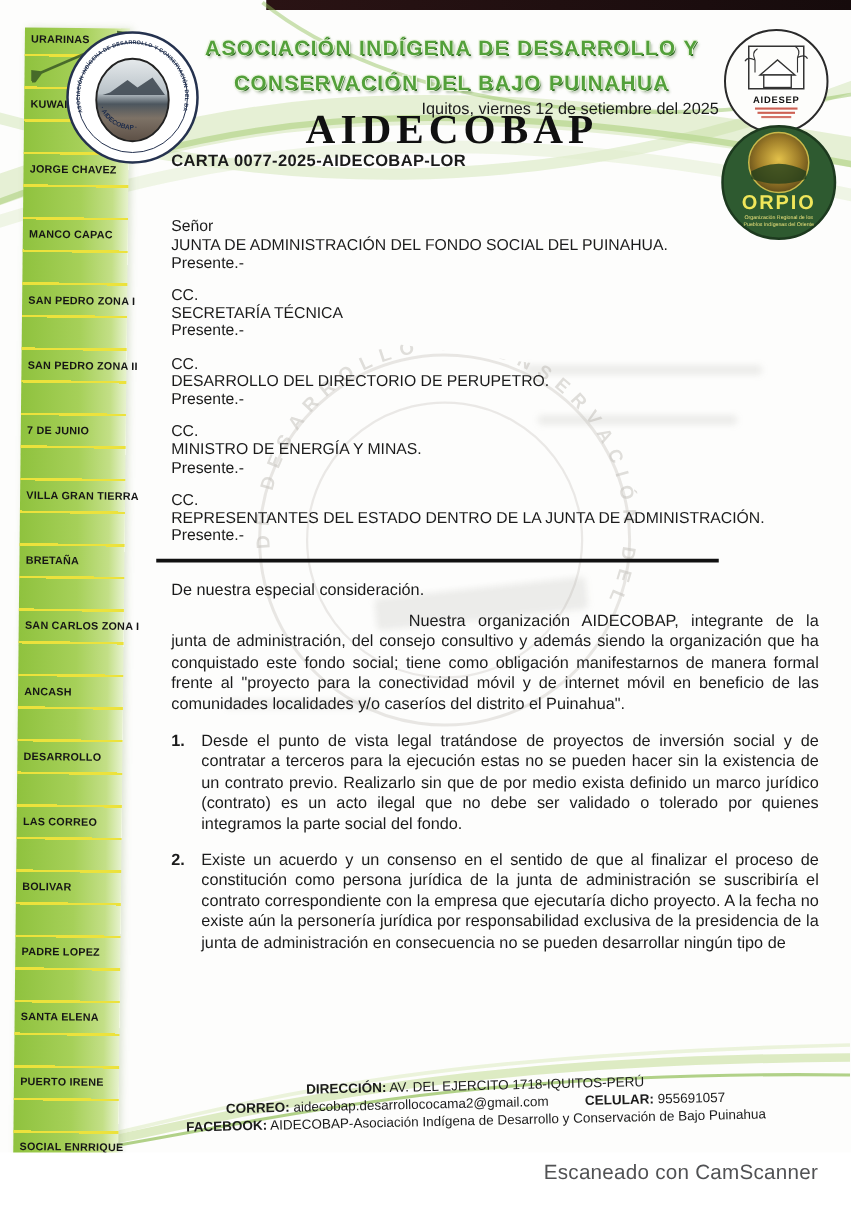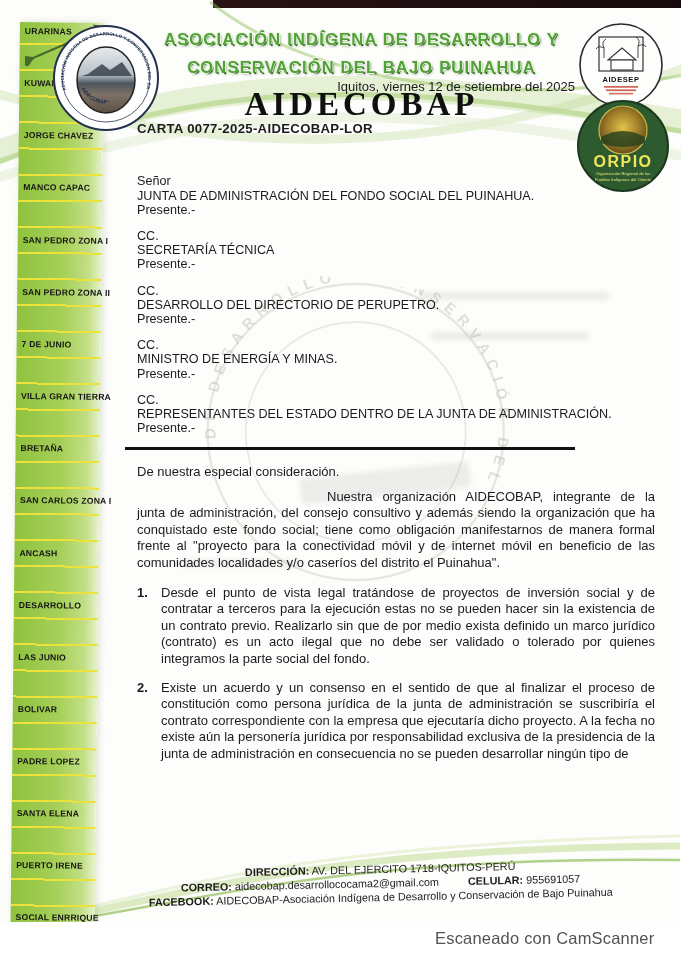--- a/index.html
+++ b/index.html
@@ -92,21 +92,21 @@
     <div class="side-item" style="top:108px">JORGE CHAVEZ</div>
     <div class="side-item" style="top:160px">MANCO CAPAC</div>
     <div class="side-item" style="top:213px">SAN PEDRO ZONA I</div>
     <div class="side-item" style="top:265px">SAN PEDRO ZONA II</div>
     <div class="side-item" style="top:317px">7 DE JUNIO</div>
     <div class="side-item" style="top:369px">VILLA GRAN TIERRA</div>
     <div class="side-item" style="top:421px">BRETAÑA</div>
     <div class="side-item" style="top:473px">SAN CARLOS ZONA I</div>
     <div class="side-item" style="top:526px">ANCASH</div>
     <div class="side-item" style="top:578px">DESARROLLO</div>
-    <div class="side-item" style="top:630px">LAS JUNIO</div>
+    <div class="side-item" style="top:630px">LAS CORREO</div>
     <div class="side-item" style="top:682px">BOLIVAR</div>
     <div class="side-item" style="top:734px">PADRE LOPEZ</div>
     <div class="side-item" style="top:786px">SANTA ELENA</div>
     <div class="side-item" style="top:838px">PUERTO IRENE</div>
     <div class="side-item" style="top:890px">SOCIAL ENRRIQUE</div>
   </aside>
 
   <svg class="pen-arrow" viewBox="0 0 92 46" xmlns="http://www.w3.org/2000/svg">
     <defs>
       <marker id="ah1" markerWidth="7" markerHeight="7" refX="5" refY="3.5" orient="auto">

